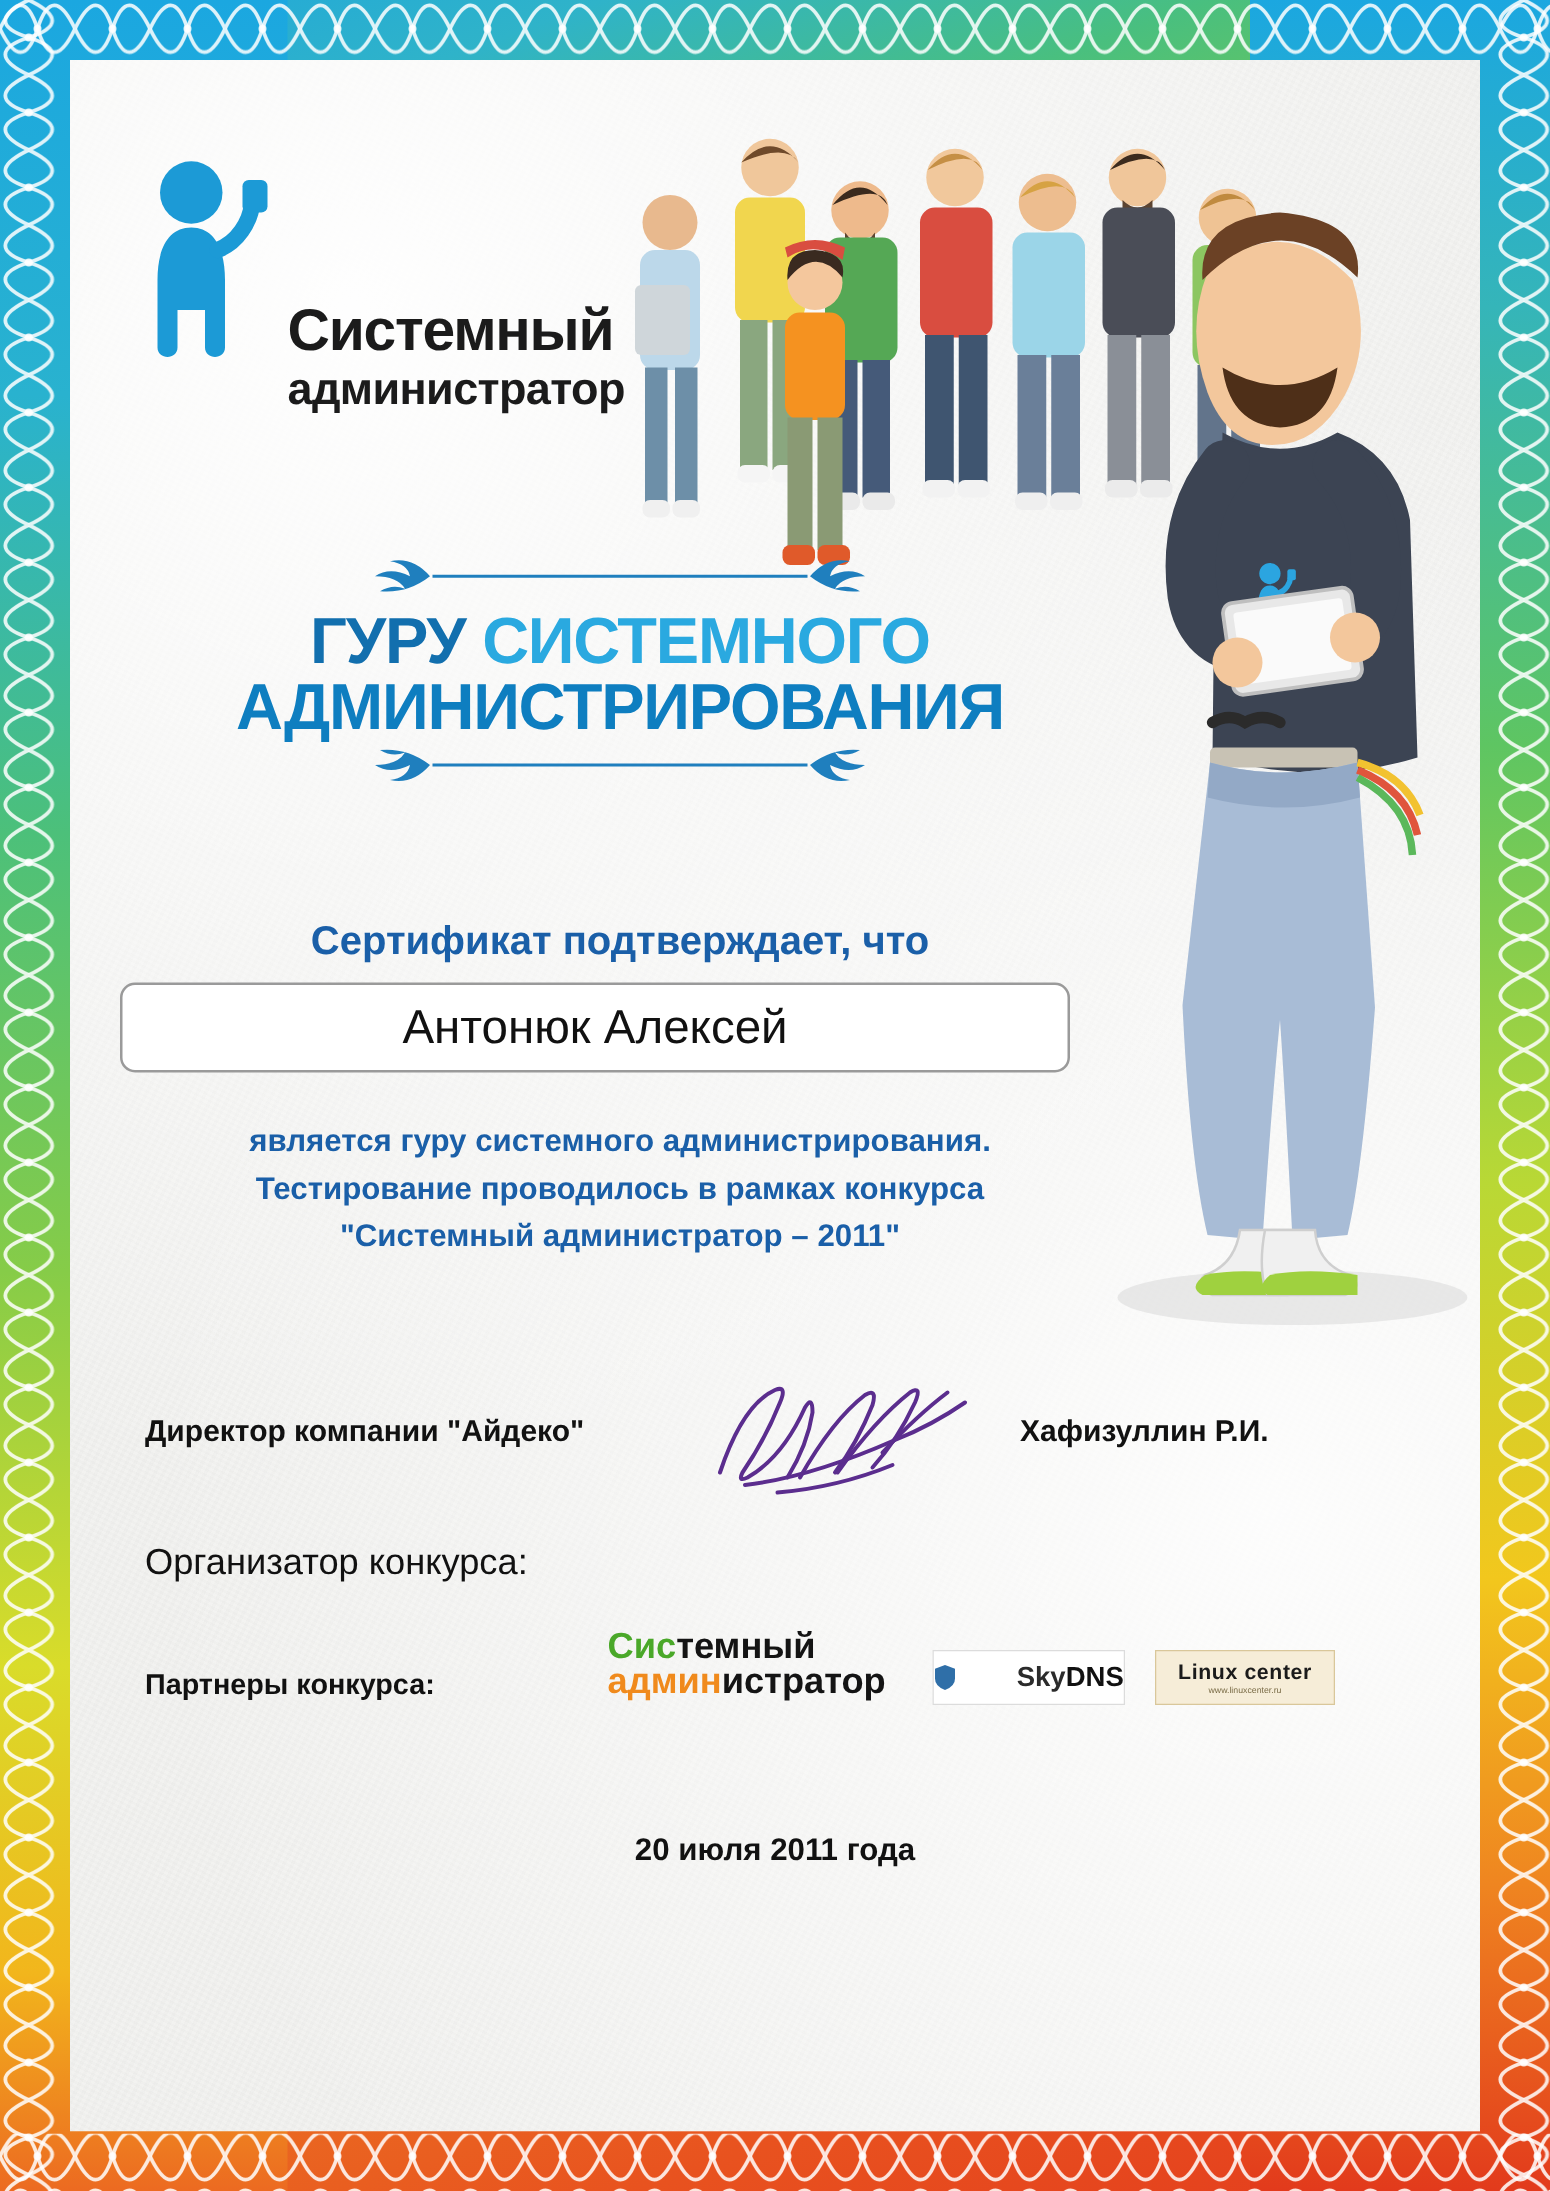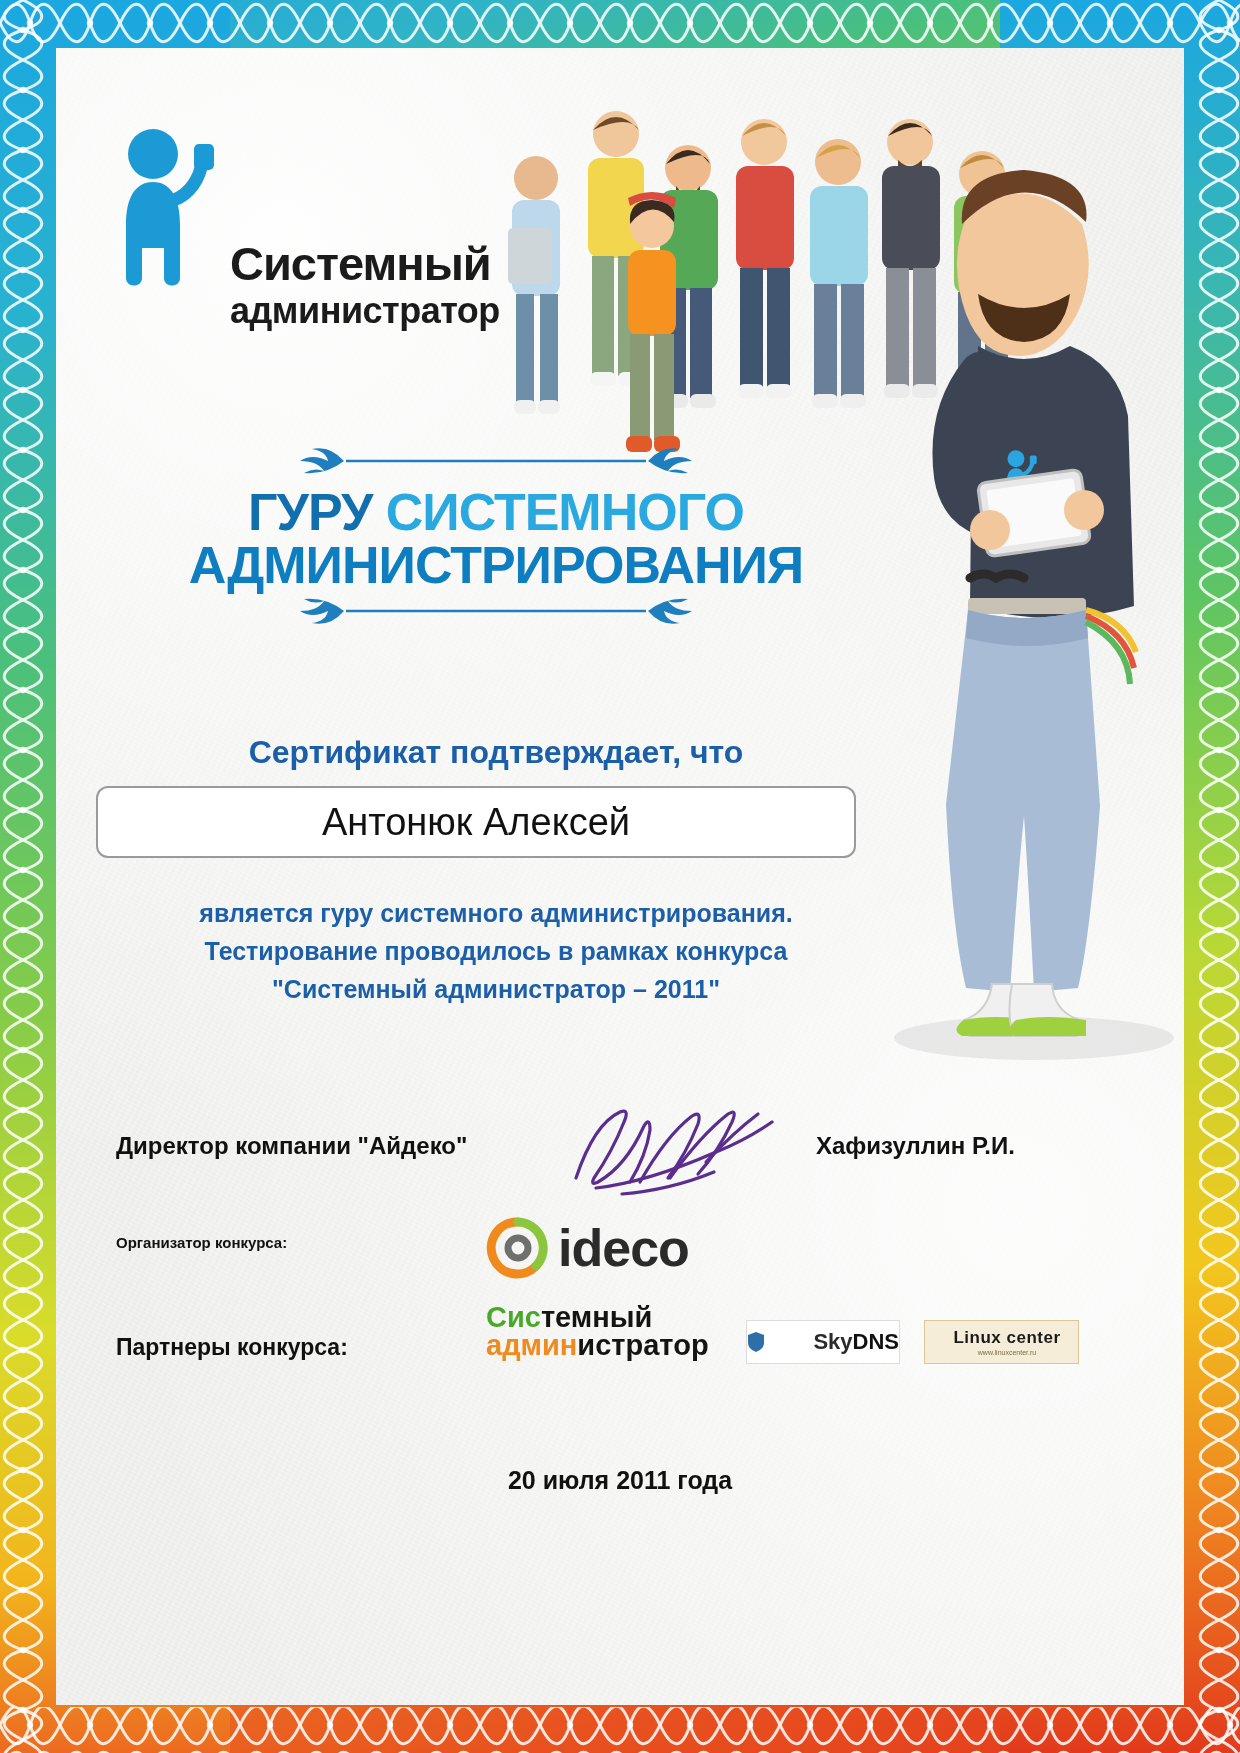--- a/index.html
+++ b/index.html
@@ -242,22 +242,22 @@
     position: absolute;
     left: 60px;
     top: 1168px;
     width: 1000px;
     height: 70px;
   }
   .org-label {
     position: absolute;
     left: 0;
     top: 18px;
-    font-size: 15px;
-    font-weight: bold;
+    font-size: 29px;
+    font-weight: normal;
     color: #111;
   }
   .ideco-logo {
     position: absolute;
     left: 370px;
     top: 0;
     width: 280px;
     height: 64px;
   }
   .ideco-word {
@@ -324,21 +324,20 @@
     left: 808px;
     top: 22px;
     width: 142px;
     height: 42px;
     background: #f6edd8;
     border: 1px solid #d9c79a;
     display: flex;
     flex-direction: column;
     align-items: center;
     justify-content: center;
-    padding-left: 11px;
   }
   .partner-linux .ln-main {
     font-size: 17px;
     font-weight: bold;
     color: #1b1b1b;
     letter-spacing: 0.5px;
   }
   .partner-linux .ln-sub {
     font-size: 7px;
     color: #7a6c47;
@@ -560,28 +559,20 @@
           <path d="M140 70 q28 -30 52 -48"></path>
           <path d="M30 96 q52 -6 120 -36 q30 -12 56 -30"></path>
           <path d="M56 102 q48 -4 92 -22"></path>
         </g>
       </svg>
       <div class="sign-name">Хафизуллин Р.И.</div>
     </div>
 
     <div class="org-row">
       <div class="org-label">Организатор конкурса:</div>
-      <div class="ideco-logo">
-        <svg width="64" height="64" viewBox="0 0 64 64">
-          <path d="M32 6 a26 26 0 1 0 18 44" fill="none" stroke="#f08a1c" stroke-width="9" stroke-linecap="round"></path>
-          <path d="M50 50 a26 26 0 0 0 -18 -44" fill="none" stroke="#8cc63e" stroke-width="9" stroke-linecap="round"></path>
-          <circle cx="32" cy="32" r="10" fill="none" stroke="#6f6f6f" stroke-width="7"></circle>
-        </svg>
-        <div class="ideco-word">ideco</div>
-      </div>
     </div>
 
     <div class="partners-row">
       <div class="partners-label">Партнеры конкурса:</div>
 
       <div class="partner-sysadmin">
         <div class="pa1">
           <span class="c-green">Сис</span><span class="c-black">темный</span>
         </div>
         <div class="pa2">

